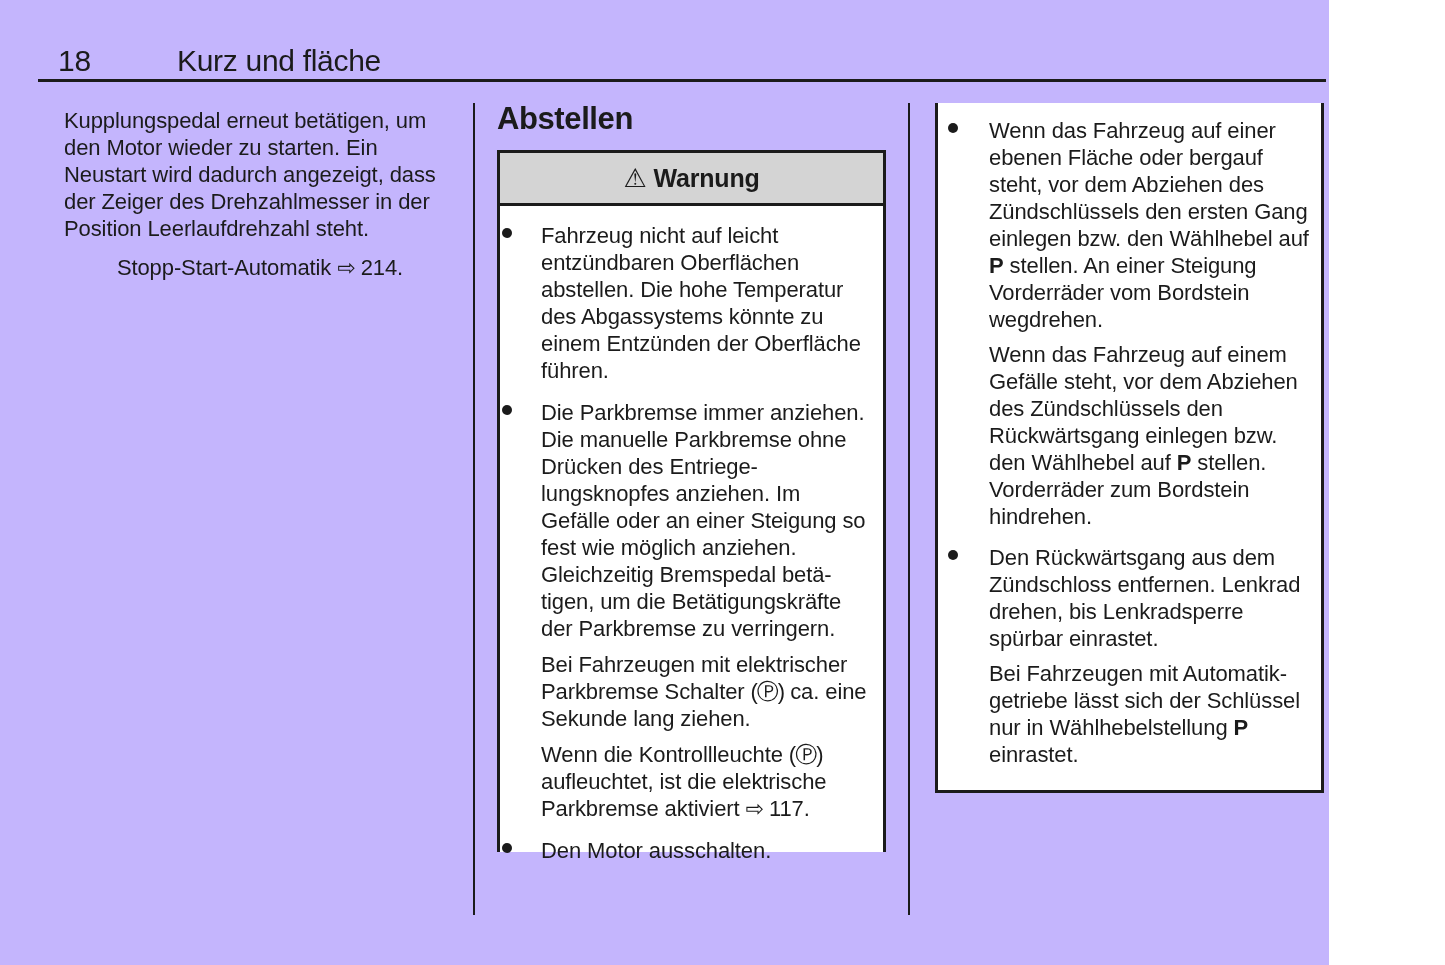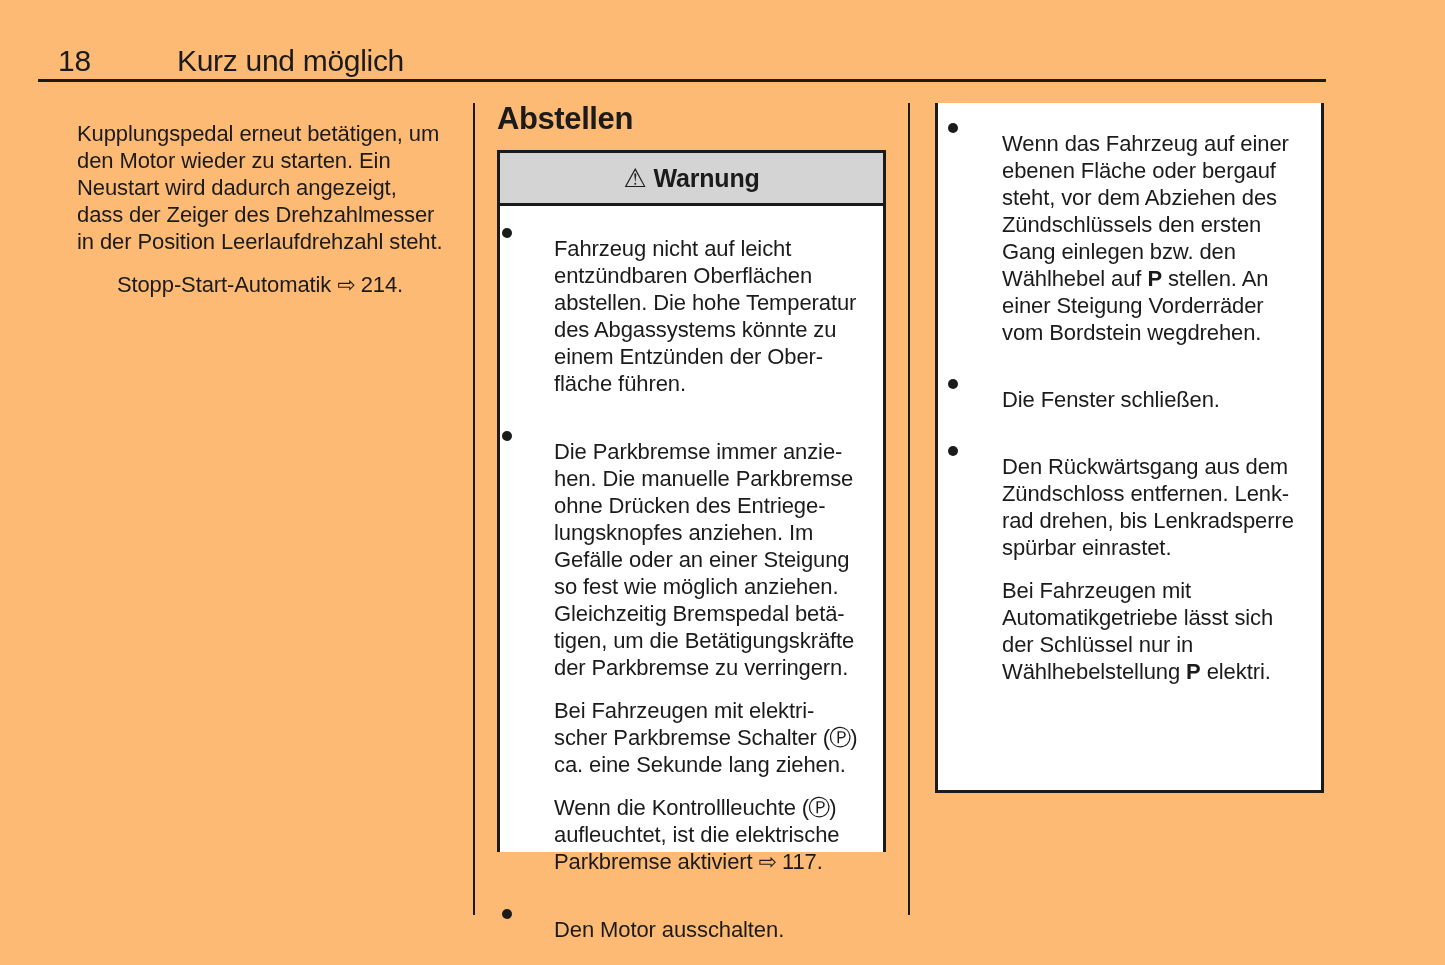--- a/index.html
+++ b/index.html
@@ -3,35 +3,35 @@
 <meta charset="utf-8">
 <title>Manual page</title>
 <style>
   html,body{margin:0;padding:0;background:#ffffff;}
   body{
     width:1445px;height:965px;
     font-family:"Liberation Sans","DejaVu Sans",sans-serif;
     color:#1b1b1b;
     -webkit-font-smoothing:antialiased;
   }
-  .page{position:relative;width:1445px;height:965px;overflow:hidden;background:#fdba74;}
+  .page{position:relative;width:1329px;height:965px;overflow:hidden;background:#c4b5fd;}
 
   
   .page-num{position:absolute;left:58px;top:44px;font-size:30px;line-height:34px;letter-spacing:-0.3px;}
   .chapter-title{position:absolute;left:177px;top:44px;font-size:30px;line-height:34px;letter-spacing:-0.3px;}
   .head-rule{position:absolute;left:38px;top:79px;width:1288px;height:3px;background:#1b1b1b;}
 
   
   .col-sep{position:absolute;top:103px;width:2px;height:812px;background:#1b1b1b;}
   .col-sep.sep-1{left:473px;}
   .col-sep.sep-2{left:908px;}
 
   
   .bodytext{font-size:22px;line-height:27px;letter-spacing:-0.1px;}
-  .para{margin:16px;}
+  .para{margin:3px;}
   .para + .para{margin-top:9px;}
   .bold{font-weight:bold;}
 
   
   .col-left{position:absolute;left:61px;top:104px;width:398px;}
   .col-left .para + .para{margin-top:12px;text-align:center;}
 
   
   .mid-heading{position:absolute;left:497px;top:100px;font-size:31px;line-height:38px;font-weight:bold;letter-spacing:-0.4px;}
 
@@ -68,21 +68,21 @@
   .warn-box-cont .dot{margin-right:28px;}
 
   .inline-icon{display:inline;letter-spacing:-1px;}
 </style>
 </head>
 <body>
 
 <div class="page">
 
   <div class="page-num">18</div>
-  <div class="chapter-title">Kurz und möglich</div>
+  <div class="chapter-title">Kurz und fläche</div>
   <div class="head-rule"></div>
 
   <div class="col-sep sep-1"></div>
   <div class="col-sep sep-2"></div>
 
   <div class="col-left bodytext">
     <p class="para"><span>Kupplungspedal erneut betätigen, um den Motor wieder zu starten. Ein Neustart wird dadurch angezeigt, dass der Zeiger des Drehzahlmesser in der Position Leerlaufdrehzahl steht.</span></p>
     <p class="para"><span>Stopp-Start-Automatik </span><span class="inline-icon">⇨</span><span> 214.</span></p>
   </div>
 
@@ -120,33 +120,28 @@
 
     </div>
   </div>
 
   <div class="warn-box-cont bodytext">
 
     <div class="bullet">
       <span class="dot"></span>
       <div class="bullet-text">
         <p class="para"><span>Wenn das Fahrzeug auf einer ebenen Fläche oder bergauf steht, vor dem Abziehen des Zündschlüssels den ersten Gang einlegen bzw. den Wähl­hebel auf </span><span class="bold">P</span><span> stellen. An einer Steigung Vorderräder vom Bordstein wegdrehen.</span></p>
+        <p class="para"><span>Wenn das Fahrzeug auf einem Gefälle steht, vor dem Abzie­hen des Zündschlüssels den Rückwärtsgang einlegen bzw. den Wählhebel auf </span><span class="bold">P</span><span> stellen. Vorderräder zum Bordstein hindrehen.</span></p>
       </div>
     </div>
 
-    <div class="bullet">
-      <span class="dot"></span>
-      <div class="bullet-text">
-        <p class="para"><span>Die Fenster schließen.</span></p>
-      </div>
-    </div>
 
     <div class="bullet">
       <span class="dot"></span>
       <div class="bullet-text">
         <p class="para"><span>Den Rückwärtsgang aus dem Zündschloss entfernen. Lenk­rad drehen, bis Lenkradsperre spürbar einrastet.</span></p>
-        <p class="para"><span>Bei Fahrzeugen mit Automatik­getriebe lässt sich der Schlüs­sel nur in Wählhebelstellung </span><span class="bold">P</span><span> elektri.</span></p>
+        <p class="para"><span>Bei Fahrzeugen mit Automatik­getriebe lässt sich der Schlüs­sel nur in Wählhebelstellung </span><span class="bold">P</span><span> einrastet.</span></p>
       </div>
     </div>
 
   </div>
 
 </div>
 
 </body></html>

